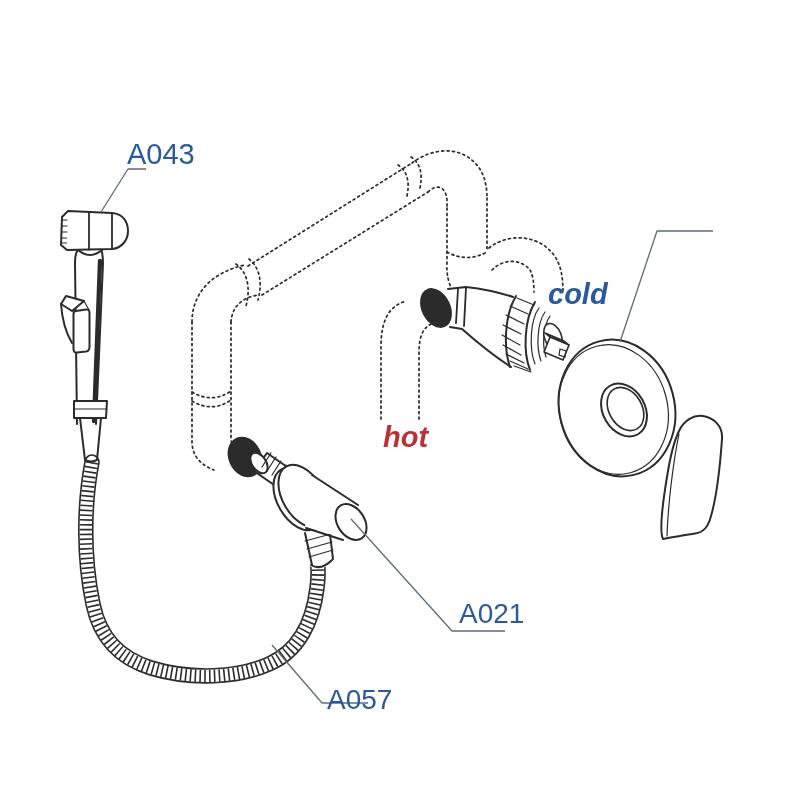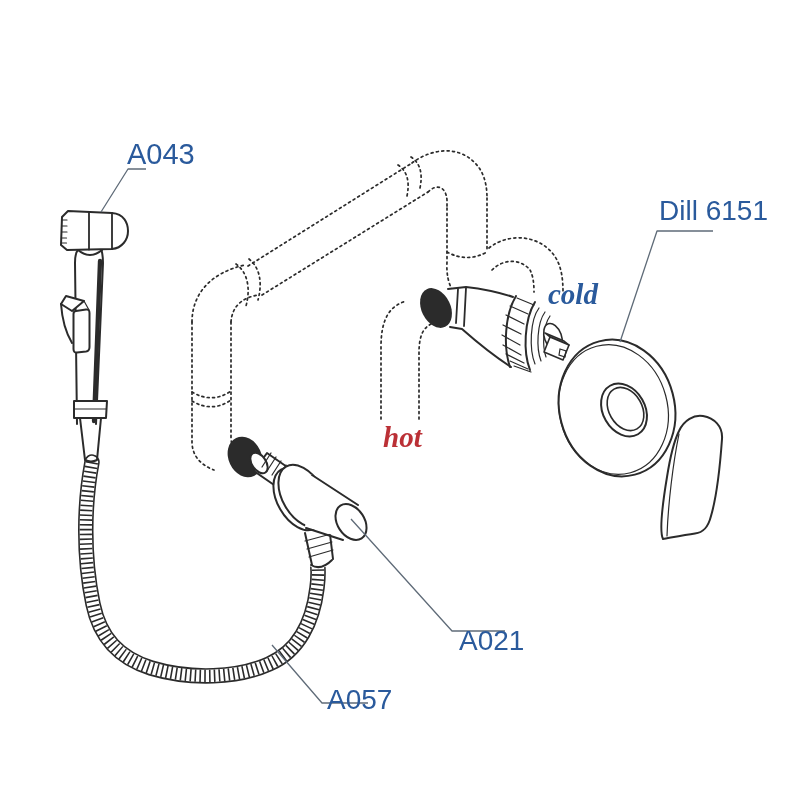--- a/index.html
+++ b/index.html
@@ -24,21 +24,21 @@
   .dashed{fill:none;stroke:var(--line-dark);stroke-width:1.7;stroke-dasharray:2 3.4;stroke-linecap:round;}
   .blackfill{fill:var(--line-dark);stroke:none;}
   .leader{fill:none;stroke:var(--leader-gray);stroke-width:1.3;stroke-linejoin:round;}
   .hose-outline{fill:none;stroke:var(--line-dark);stroke-width:15.5;stroke-linecap:round;}
   .hose-core{fill:none;stroke:#fff;stroke-width:12.3;stroke-linecap:round;}
   .hose-ribs{fill:none;stroke:var(--line-dark);stroke-width:12.3;stroke-dasharray:1.6 3.2;}
   .stripe{fill:none;stroke:var(--line-dark);stroke-width:4.3;stroke-linecap:round;}
   .lbl{position:absolute;white-space:nowrap;user-select:none;}
   .lbl-part{color:var(--label-blue);font-size:28px;}
   .lbl-big{font-size:29px;}
-  .lbl-temp{font-size:29px;font-weight:bold;font-style:italic;font-family:Liberation Serif, serif;}
+  .lbl-temp{font-size:29px;font-weight:bold;font-style:italic;}
   .lbl-cold{color:var(--label-blue);}
   .lbl-hot{color:var(--hot-red);}
 </style>
 </head>
 <body>
 
 <div id="stage">
 <svg width="800" height="800" viewBox="0 0 800 800">
 
   <g>
@@ -172,18 +172,17 @@
 
   <g>
     <path class="leader" d="M 146 169 L 128 169 L 101 212"></path>
     <path class="leader" d="M 713 231 L 657 231 L 620 342"></path>
     <path class="leader" d="M 351 519 L 452 631 L 505 631"></path>
     <path class="leader" d="M 272 645 L 322 703 L 368 703"></path>
   </g>
 </svg>
 
   <div class="lbl lbl-part lbl-big" style="left:127px;top:138px;">A043</div>
-  <div class="lbl lbl-part" style="left:659px;top:195px;">Dill 6151</div>
   <div class="lbl lbl-temp lbl-cold" style="left:548px;top:278px;">cold</div>
   <div class="lbl lbl-temp lbl-hot" style="left:383px;top:421px;text-align:center;">hot</div>
-  <div class="lbl lbl-part" style="left:459px;top:598px;margin-top:27px;">A021</div>
+  <div class="lbl lbl-part" style="left:459px;top:598px;">A021</div>
   <div class="lbl lbl-part" style="left:327px;top:672px;margin-top:12px;">A057</div>
 </div>
 
 </body></html>

